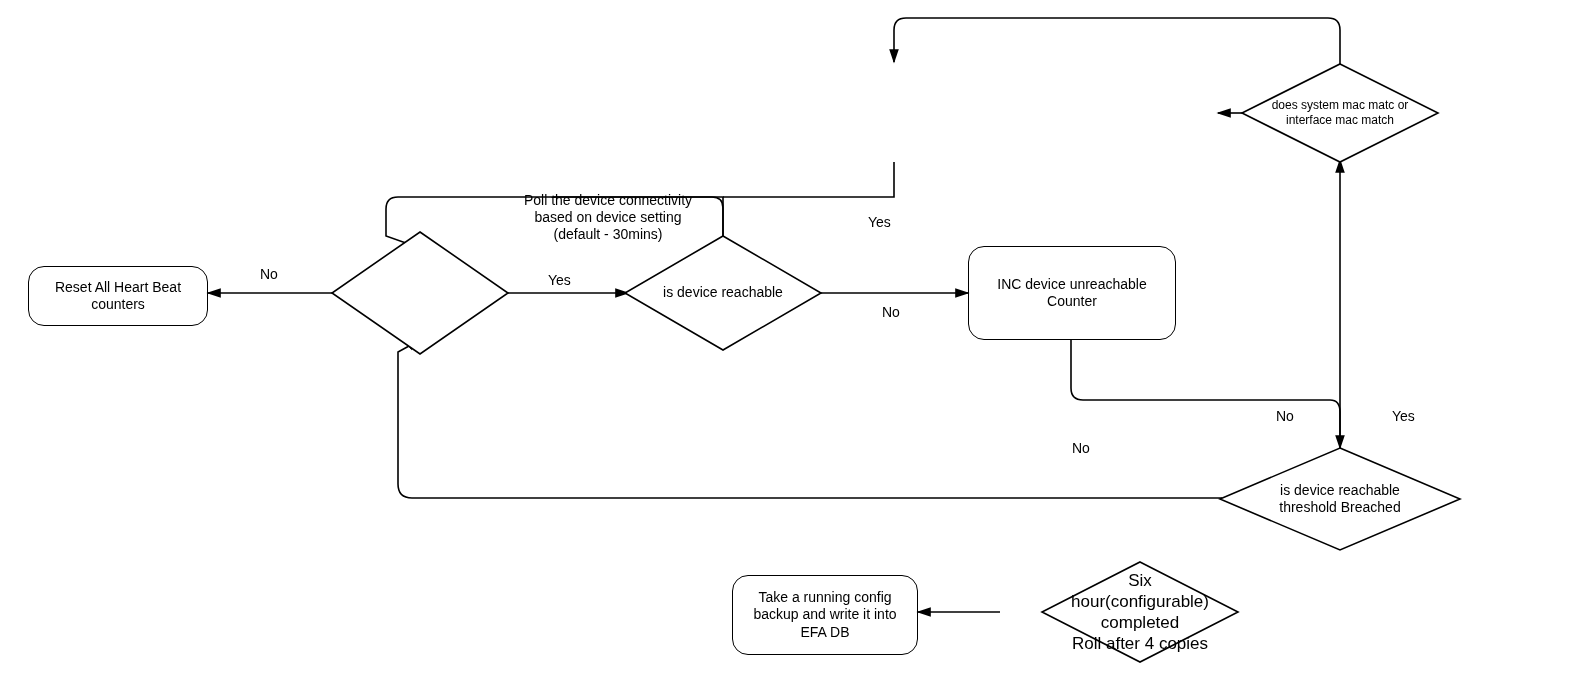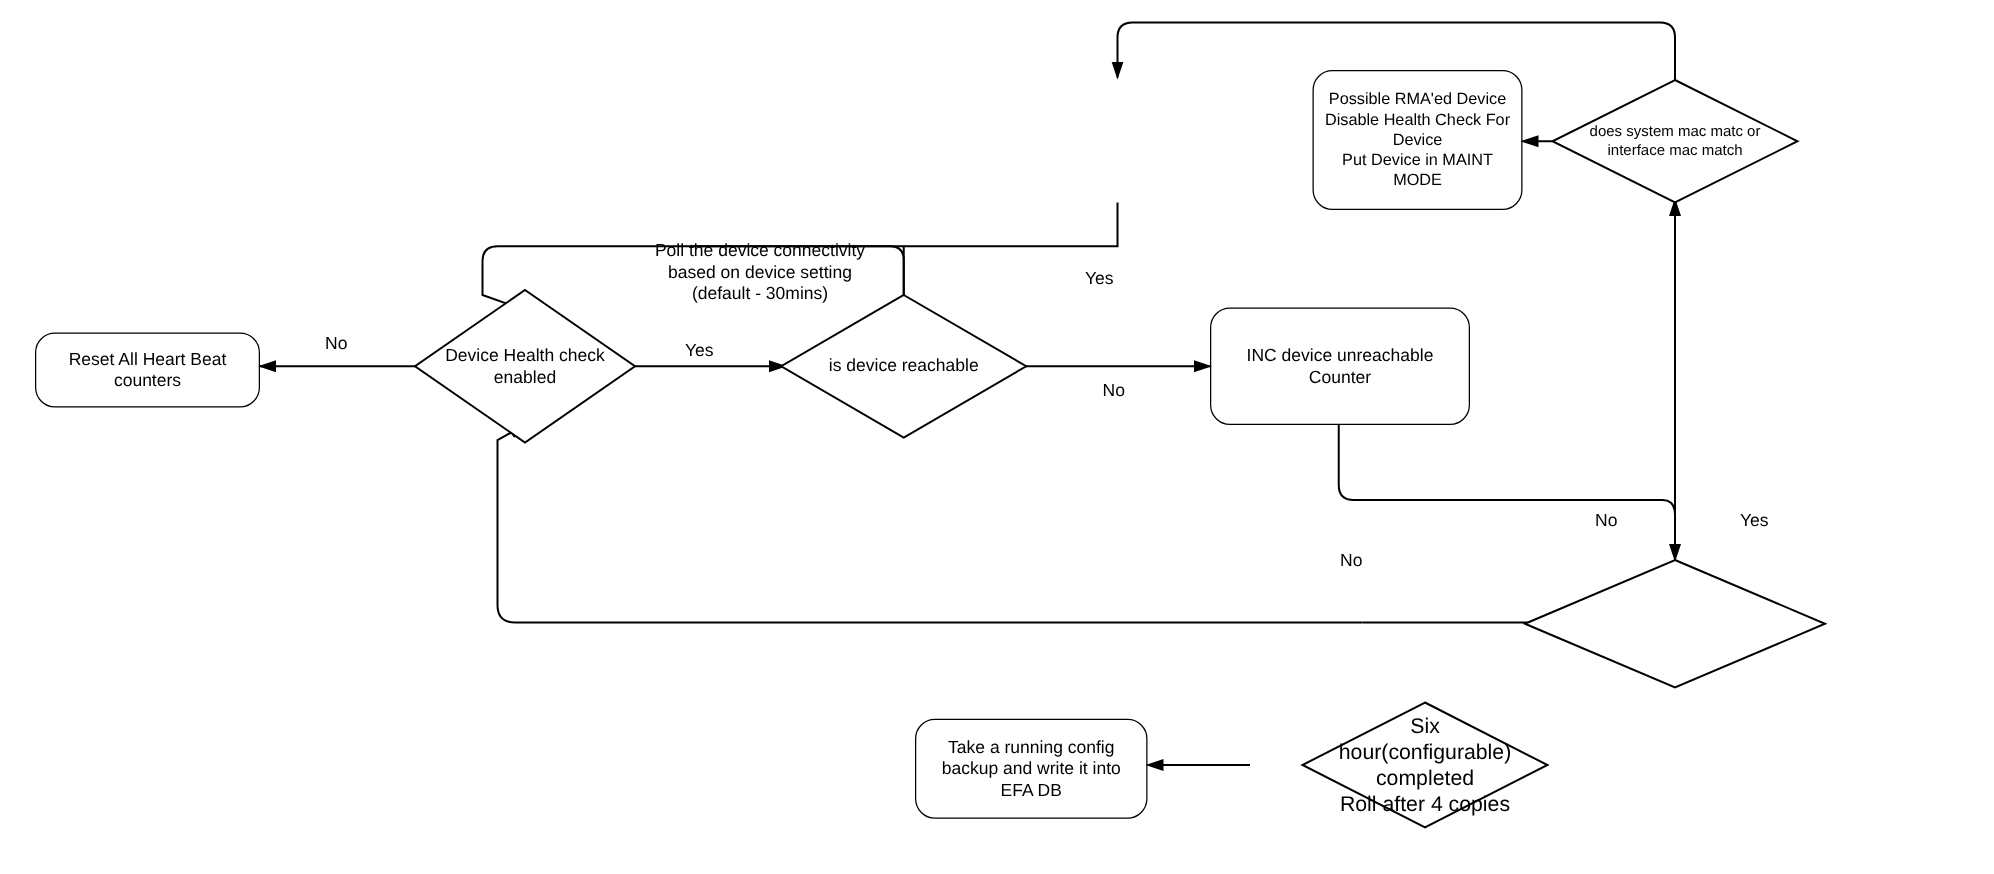--- a/index.html
+++ b/index.html
@@ -86,51 +86,48 @@
 
     
     <path d="M1000,612 L918,612" stroke="#000" stroke-width="1.6" fill="none" marker-end="url(#arrow)"></path>
   </svg>
 
   <div class="box" style="left:968px; top:246px; width:208px; height:94px;">INC device unreachable Counter</div>
 
   <div class="box" style="left:28px; top:266px; width:180px; height:60px;">Reset All Heart Beat counters</div>
 
 
-  <div class="box" style="left:1050px; top:56px; width:168px; height:112px; white-space:pre-line; font-size:13px;">Possible RMA'ed Device
-Disable Health Check For Device
-Put Device in MAINT MODE</div>
 
   <div class="box" style="left:732px; top:575px; width:186px; height:80px;">Take a running config backup and write it into EFA DB</div>
 
   <div class="diamond" style="left:330px; top:230px; width:180px; height:126px;">
     <svg width="180" height="126" viewBox="0 0 180 126">
         <polygon points="90,2 178,63 90,124 2,63" fill="#fff" stroke="#000" stroke-width="1.6"></polygon>
       </svg>
-    <div class="dtxt">Device Health check enabled</div>
   </div>
 
   <div class="diamond" style="left:1240px; top:62px; width:200px; height:102px; font-size:12px;">
     <svg width="200" height="102" viewBox="0 0 200 102">
         <polygon points="100,2 198,51 100,100 2,51" fill="#fff" stroke="#000" stroke-width="1.6"></polygon>
       </svg>
     <div class="dtxt" style="max-width:160px">does  system mac matc or interface mac match</div>
   </div>
 
   <div class="diamond" style="left:623px; top:234px; width:200px; height:118px;">
     <svg width="200" height="118" viewBox="0 0 200 118">
         <polygon points="100,2 198,59 100,116 2,59" fill="#fff" stroke="#000" stroke-width="1.6"></polygon>
       </svg>
     <div class="dtxt">is device reachable</div>
   </div>
 
   <div class="diamond" style="left:1218px; top:446px; width:244px; height:106px;">
     <svg width="244" height="106" viewBox="0 0 244 106">
         <polygon points="122,2 242,53 122,104 2,53" fill="#fff" stroke="#000" stroke-width="1.6"></polygon>
       </svg>
+    <div class="dtxt" style="max-width:180px">is device reachable threshold Breached</div>
   </div>
 
   <div class="diamond" style="left:1040px; top:560px; width:200px; height:104px; font-size:17px;">
     <svg width="200" height="104" viewBox="0 0 200 104">
         <polygon points="100,2 198,52 100,102 2,52" fill="#fff" stroke="#000" stroke-width="1.6"></polygon>
       </svg>
     <div class="dtxt" style="white-space:pre-line; max-width:160px">Six hour(configurable)
 completed
 Roll after 4 copies</div>
   </div>

